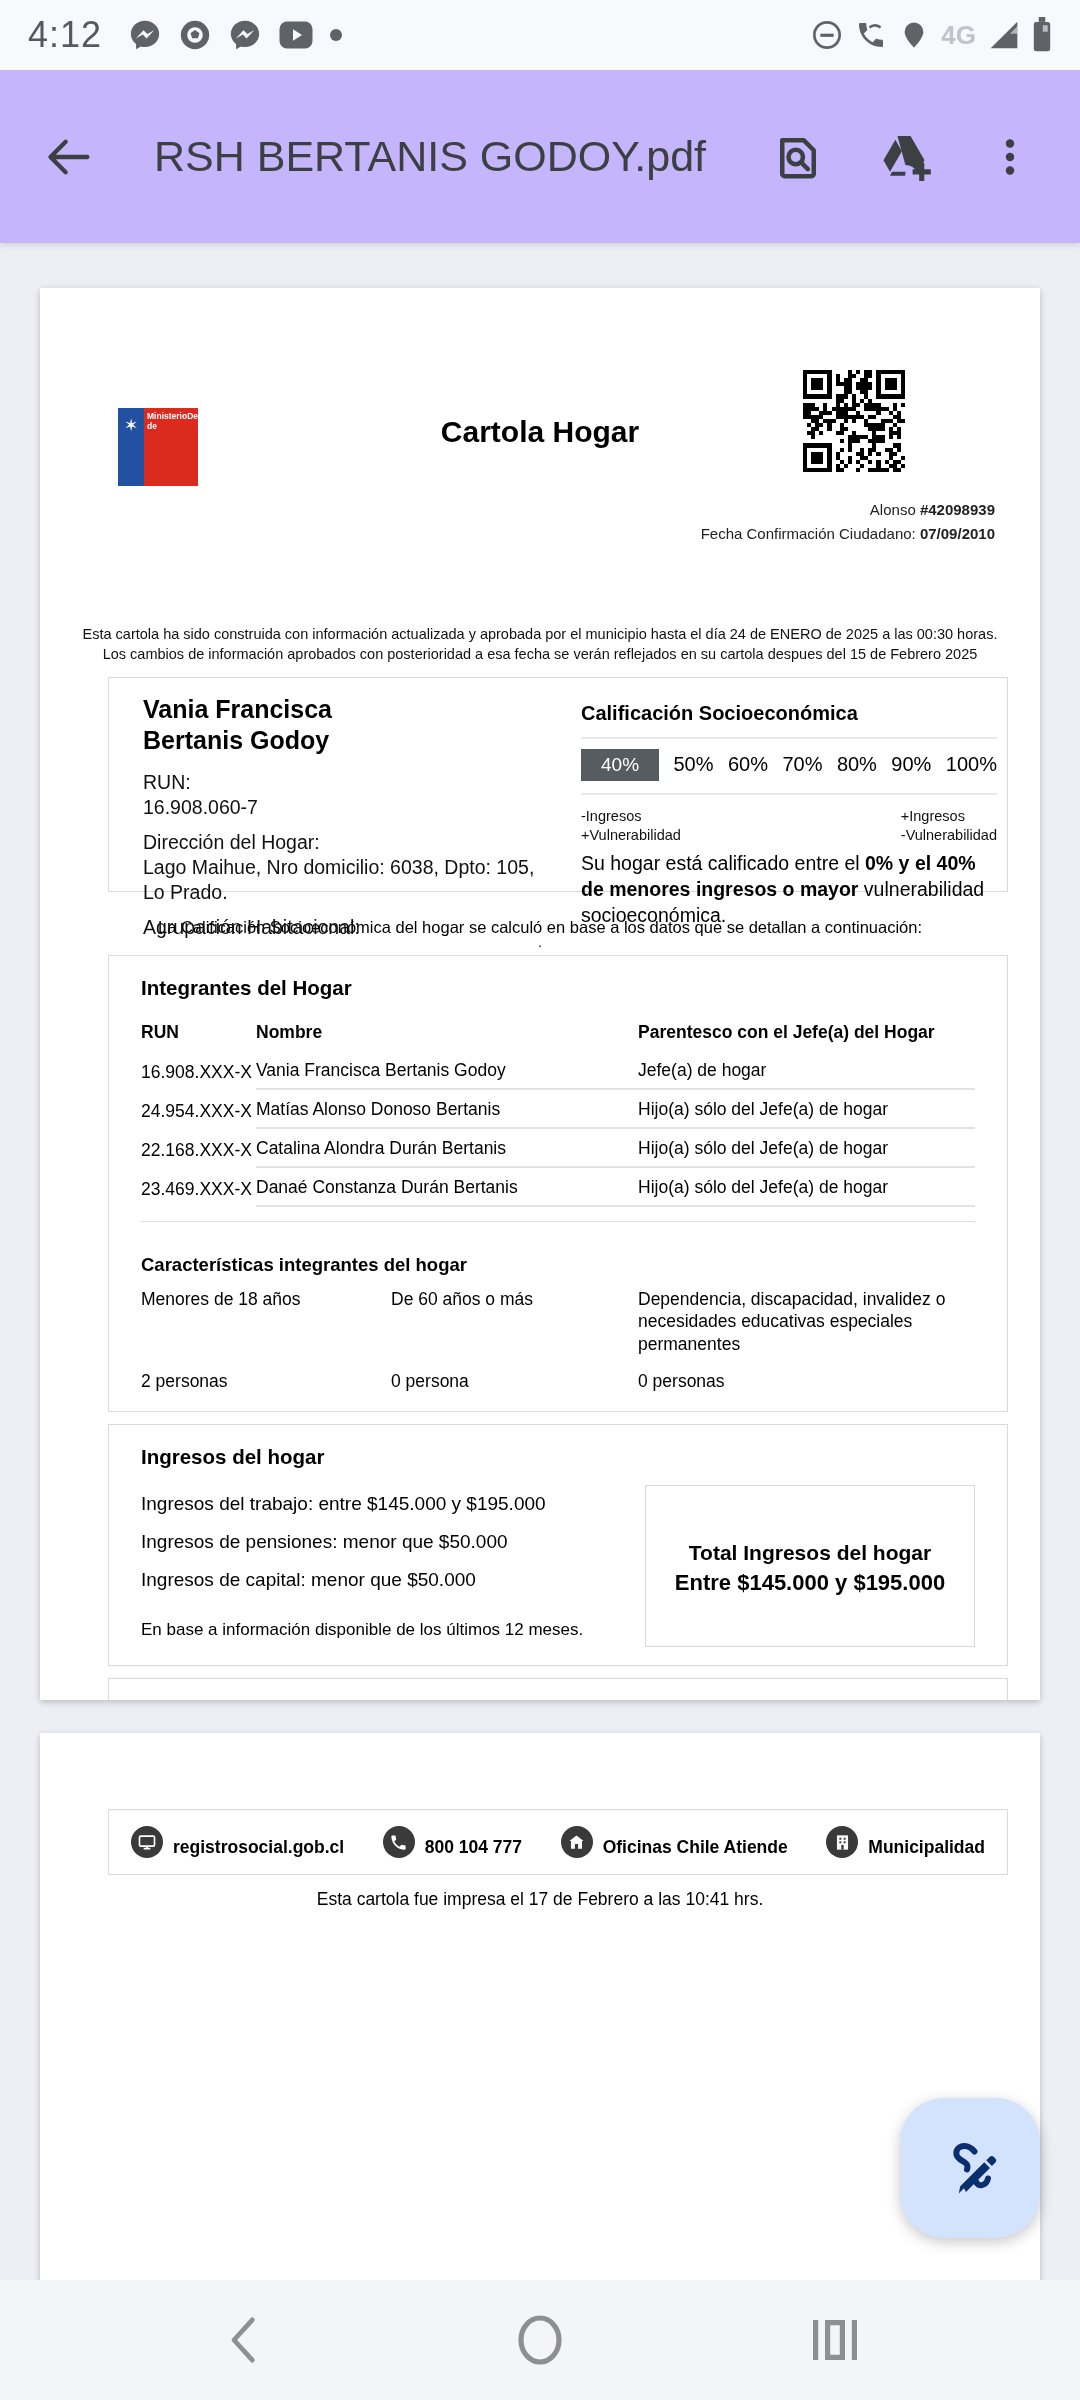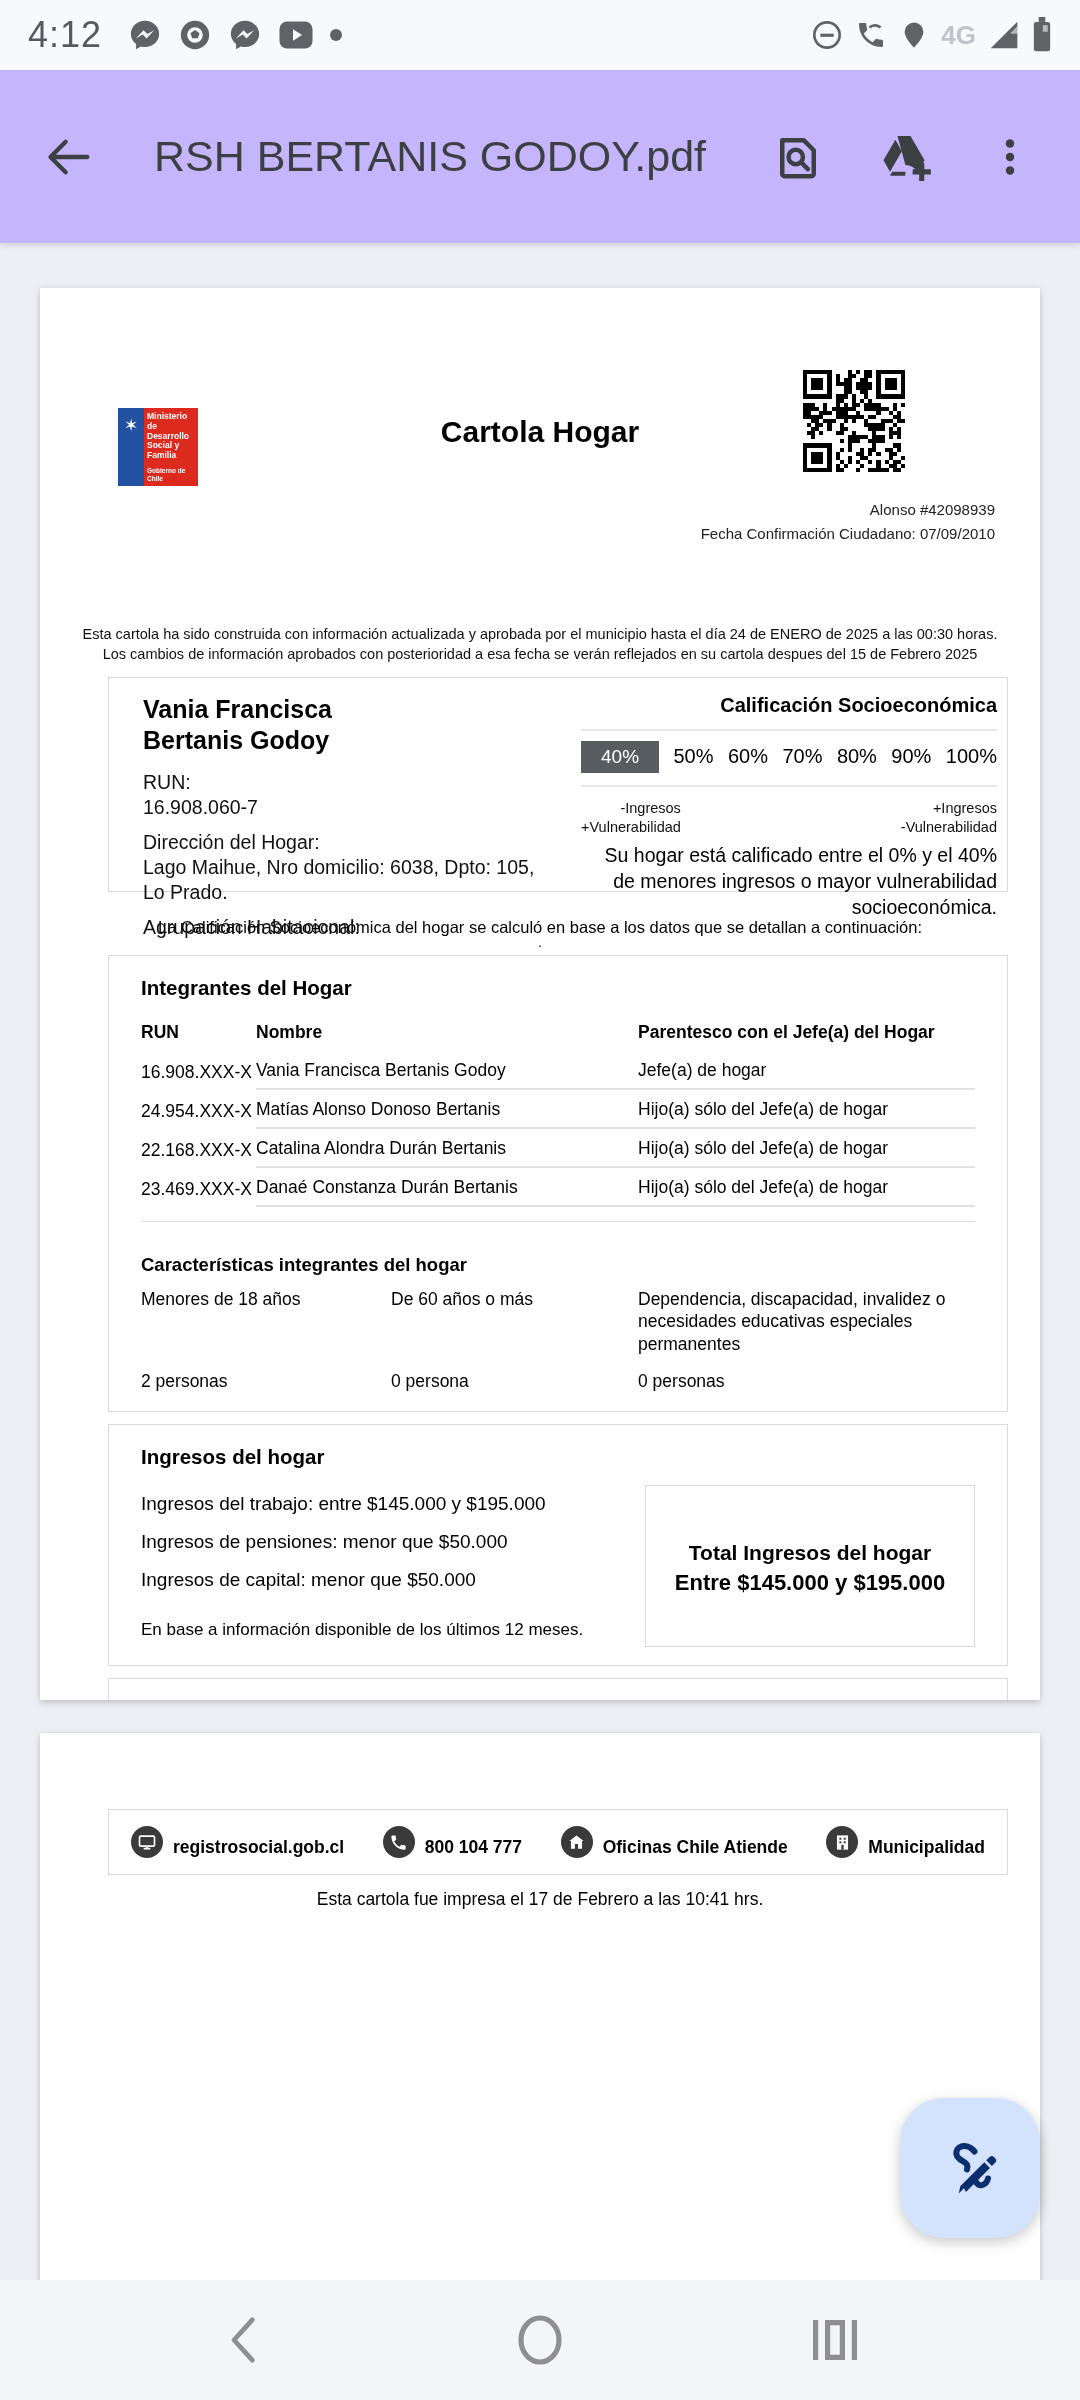--- a/index.html
+++ b/index.html
@@ -26,37 +26,37 @@
   .content{position:absolute;top:243px;left:0;width:1080px;height:2037px;overflow:hidden;background:#edeff4;}
   .page{background:#fff;width:1000px;margin:0 auto;box-shadow:0 2px 6px rgba(0,0,0,.22);box-sizing:border-box;}
   .page1{height:1412px;margin-top:45px;overflow:hidden;position:relative;}
   .page2{height:560px;margin-top:33px;overflow:hidden;}
   
   .doc-header{position:relative;height:240px;margin-top:82px;}
   .logo{position:absolute;left:78px;top:38px;width:80px;height:78px;display:flex;}
   .logo-blue{width:26px;background:#2151a0;position:relative;}
   .logo-emblem{position:absolute;top:8px;left:3px;width:20px;height:20px;color:#fff;font-size:17px;line-height:20px;text-align:center;}
   .logo-red{width:54px;background:#dd2a1e;color:#fff;font-size:8.5px;font-weight:bold;
-            padding:4px 3px;box-sizing:border-box;display:flex;flex-direction:column;line-height:1.15;}
+            padding:4px 3px;box-sizing:border-box;display:flex;flex-direction:row;line-height:1.15;}
   .logo-gov{margin-top:auto;font-size:6.5px;}
   .doc-titles{position:absolute;left:0;right:0;top:42px;text-align:center;}
   .doc-title{font-size:30px;font-weight:bold;line-height:1.3;}
   .qr{position:absolute;right:135px;top:0;width:102px;height:102px;}
   .folio-lines{position:absolute;right:45px;top:128px;text-align:right;font-size:15px;color:#222;line-height:1.6;}
-  .b{font-weight:normal;}
+  .b{font-weight:bold;}
   
   .intro{margin:14px 40px 0;text-align:center;font-size:14.5px;line-height:1.4;color:#111;}
   
   .person-box{position:relative;margin:12px 32px 0 68px;width:900px;height:215px;
               border:1px solid #d9d9d9;box-sizing:border-box;}
   .person-left{position:absolute;left:34px;top:16px;width:452px;}
   .p-name{font-size:25px;font-weight:bold;line-height:1.25;}
   .p-text{font-size:19.5px;line-height:1.28;margin-top:14px;color:#111;}
   .p-text + .p-text{margin-top:10px;}
-  .cse{position:absolute;left:472px;top:16px;width:416px;text-align:right;}
+  .cse{position:absolute;left:472px;top:24px;width:416px;text-align:left;}
   .cse-title{font-size:20px;font-weight:bold;}
   .cse-hr{border:none;border-top:2px solid #e8e8e8;margin:12px 0 0;}
   .cse-scale{display:flex;align-items:center;justify-content:space-between;margin:10px 0;}
   .cse-tick{font-size:20px;color:#000;}
   .cse-chip{background:#575c60;color:#fff;padding:5px 20px;font-size:19px;}
   .cse-axes{display:flex;justify-content:space-between;margin-top:12px;font-size:14.5px;line-height:1.35;color:#111;}
   .cse-sum{margin-top:4px;font-size:19.5px;line-height:1.35;}
   
   .calc-note{margin-top:26px;text-align:center;font-size:16.5px;}
   .calc-dot{text-align:center;font-size:14px;line-height:10px;}

